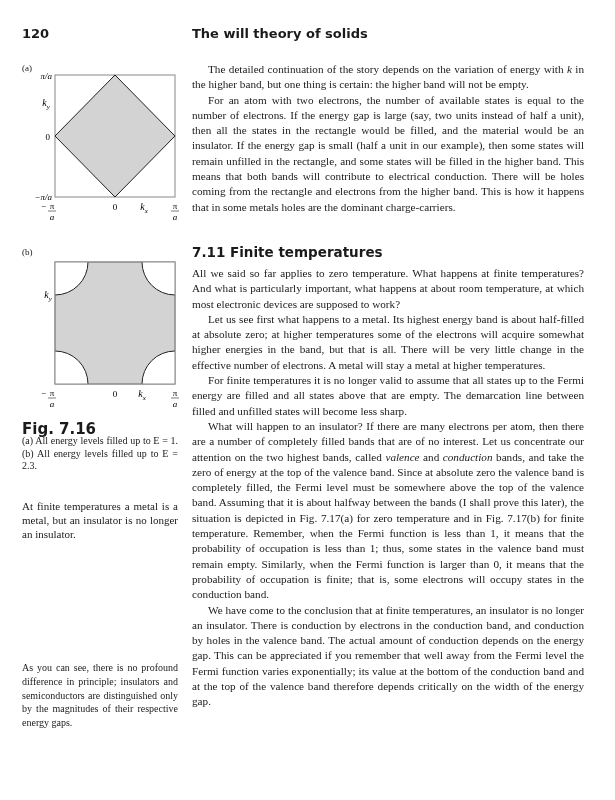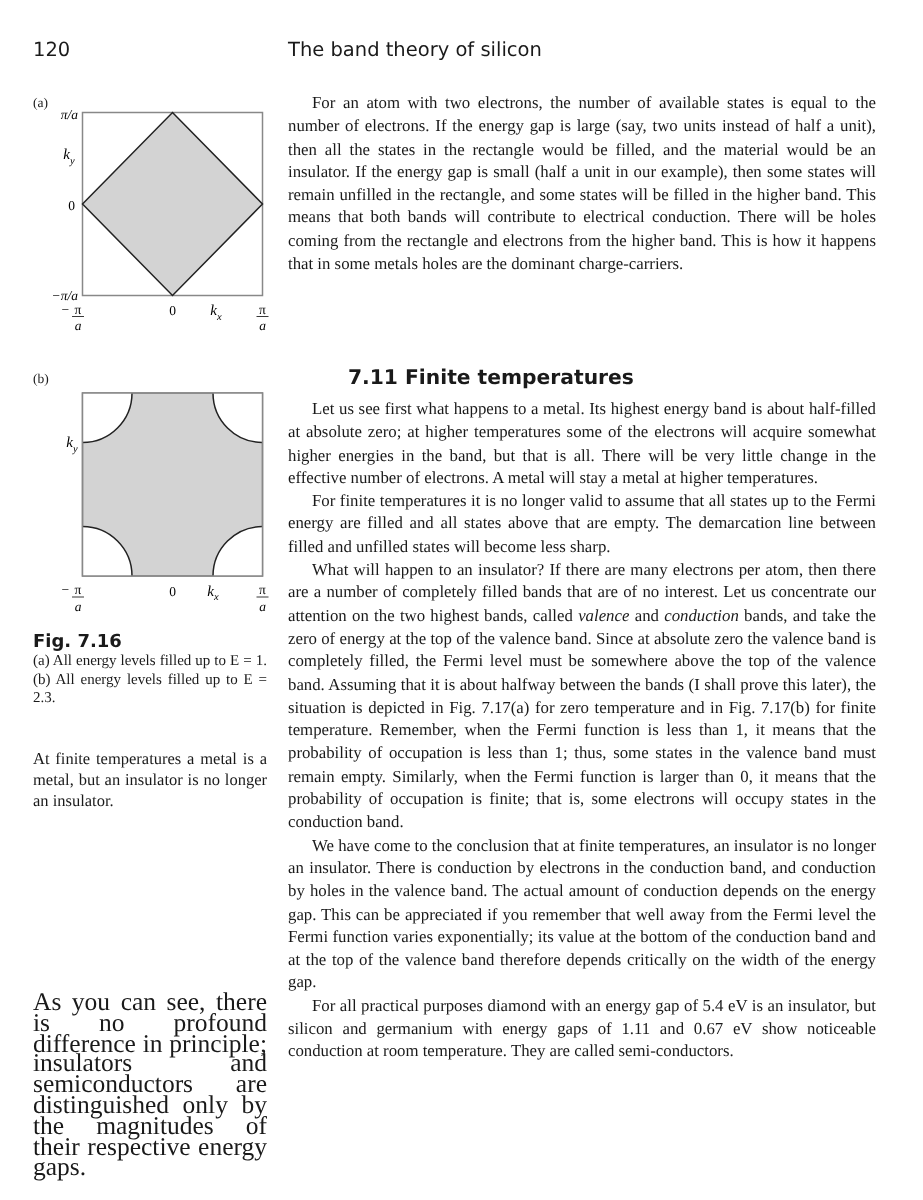--- a/index.html
+++ b/index.html
@@ -1,42 +1,42 @@
 <!DOCTYPE html>
 <html><head>
 <meta charset="utf-8">
 <style>
   html,body{margin:0;padding:0;background:#fff;}
   body{width:615px;height:800px;position:relative;overflow:hidden;color:#1a1a1a;}
   .serif{font-family:"Liberation Serif","DejaVu Serif",serif;}
-  .sans{font-family:"DejaVu Sans","Liberation Sans",sans-serif;}
+  .sans{font-family:"DejaVu Sans","Liberation Sans",sans-serif;font-weight:bold;}
   .abs{position:absolute;}
   #page-number{left:22px;top:26px;font-size:13px;}
   #running-head{left:192px;top:26px;font-size:13px;}
   .main{left:192px;width:392px;font-size:11.2px;line-height:15.3px;text-align:justify;}
   .main p{margin:0;text-indent:0;}
   .main p.ind{text-indent:16px;}
   #block1{top:62px;}
   #section-head{left:192px;top:244px;font-size:13.5px;font-weight:bold;}
-  #section-head .num{display:inline-block;width:38px;margin-left:40px;}
+  #section-head .num{display:inline-block;width:38px;}
   #block2{top:266px;}
   .side{left:22px;width:156px;font-size:10px;line-height:12.5px;text-align:justify;}
-  #fig-title{left:22px;top:420px;font-size:12px;font-weight:bold;}
+  #fig-title{left:22px;top:420px;font-size:15px;font-weight:bold;}
   #fig-caption{top:435px;}
   #margin-note-1{top:500px;font-size:11px;line-height:13.8px;}
-  #margin-note-2{top:661px;font-size:17px;line-height:13.8px;}
+  #margin-note-2{top:661px;font-size:10px;line-height:13.8px;}
   .panel-label{font-size:9px;}
   svg text{font-family:"Liberation Serif","DejaVu Serif",serif;}
   i{font-style:italic;}
 </style>
 </head>
 <body>
 
 <div class="abs sans" id="page-number">120</div>
-<div class="abs sans" id="running-head">The band theory of silicon</div>
+<div class="abs sans" id="running-head">The will theory of solids</div>
 
 <div class="abs serif panel-label" style="left:22px;top:63px;">(a)</div>
 <svg class="abs" style="left:0;top:60px;" width="190" height="170">
   <rect x="55" y="15" width="120" height="122" fill="#fff" stroke="#888" stroke-width="1"></rect>
   <polygon points="115,15 175,76 115,137 55,76" fill="#d3d3d3" stroke="#222" stroke-width="1"></polygon>
   <text x="52" y="19" font-size="9" font-style="italic" text-anchor="end">π/a</text>
   <text x="46" y="46" font-size="10" font-style="italic" text-anchor="middle"><tspan>k</tspan><tspan font-size="7" dy="3">y</tspan></text>
   <text x="50" y="80" font-size="9" text-anchor="end">0</text>
   <text x="52" y="140" font-size="9" font-style="italic" text-anchor="end">−π/a</text>
   <text x="46" y="149" font-size="9" text-anchor="end">−</text>
@@ -73,26 +73,27 @@
   <line x1="171" y1="148" x2="179" y2="148" stroke="#222" stroke-width="0.6"></line>
   <text x="175" y="157" font-size="9" font-style="italic" text-anchor="middle">a</text>
 </svg>
 
 <div class="abs sans" id="fig-title">Fig. 7.16</div>
 <div class="abs serif side" id="fig-caption">(a) All energy levels filled up to E = 1. (b) All energy levels filled up to E = 2.3.</div>
 <div class="abs serif side" id="margin-note-1">At finite temperatures a metal is a metal, but an insulator is no longer an insulator.</div>
 <div class="abs serif side" id="margin-note-2">As you can see, there is no profound difference in principle; insulators and semiconductors are distinguished only by the magnitudes of their respective energy gaps.</div>
 
 <div class="abs serif main" id="block1">
+  <p class="ind"><span>The detailed continuation of the story depends on the variation of energy with </span><i>k</i><span> in the higher band, but one thing is certain: the higher band will not be empty.</span></p>
   <p class="ind">For an atom with two electrons, the number of available states is equal to the number of electrons. If the energy gap is large (say, two units instead of half a unit), then all the states in the rectangle would be filled, and the material would be an insulator. If the energy gap is small (half a unit in our example), then some states will remain unfilled in the rectangle, and some states will be filled in the higher band. This means that both bands will contribute to electrical conduction. There will be holes coming from the rectangle and electrons from the higher band. This is how it happens that in some metals holes are the dominant charge-carriers.</p>
 </div>
 
 <div class="abs sans" id="section-head">
   <span class="num">7.11</span><span>Finite temperatures</span>
 </div>
 
 <div class="abs serif main" id="block2">
+  <p>All we said so far applies to zero temperature. What happens at finite temperatures? And what is particularly important, what happens at about room temperature, at which most electronic devices are supposed to work?</p>
   <p class="ind">Let us see first what happens to a metal. Its highest energy band is about half-filled at absolute zero; at higher temperatures some of the electrons will acquire somewhat higher energies in the band, but that is all. There will be very little change in the effective number of electrons. A metal will stay a metal at higher temperatures.</p>
   <p class="ind">For finite temperatures it is no longer valid to assume that all states up to the Fermi energy are filled and all states above that are empty. The demarcation line between filled and unfilled states will become less sharp.</p>
   <p class="ind"><span>What will happen to an insulator? If there are many electrons per atom, then there are a number of completely filled bands that are of no interest. Let us concentrate our attention on the two highest bands, called </span><i>valence</i><span> and </span><i>conduction</i><span> bands, and take the zero of energy at the top of the valence band. Since at absolute zero the valence band is completely filled, the Fermi level must be somewhere above the top of the valence band. Assuming that it is about halfway between the bands (I shall prove this later), the situation is depicted in Fig. 7.17(a) for zero temperature and in Fig. 7.17(b) for finite temperature. Remember, when the Fermi function is less than 1, it means that the probability of occupation is less than 1; thus, some states in the valence band must remain empty. Similarly, when the Fermi function is larger than 0, it means that the probability of occupation is finite; that is, some electrons will occupy states in the conduction band.</span></p>
   <p class="ind">We have come to the conclusion that at finite temperatures, an insulator is no longer an insulator. There is conduction by electrons in the conduction band, and conduction by holes in the valence band. The actual amount of conduction depends on the energy gap. This can be appreciated if you remember that well away from the Fermi level the Fermi function varies exponentially; its value at the bottom of the conduction band and at the top of the valence band therefore depends critically on the width of the energy gap.</p>
-  <p class="ind">For all practical purposes diamond with an energy gap of 5.4 eV is an insulator, but silicon and germanium with energy gaps of 1.11 and 0.67 eV show noticeable conduction at room temperature. They are called semi-conductors.</p>
 </div>
 
 </body></html>

